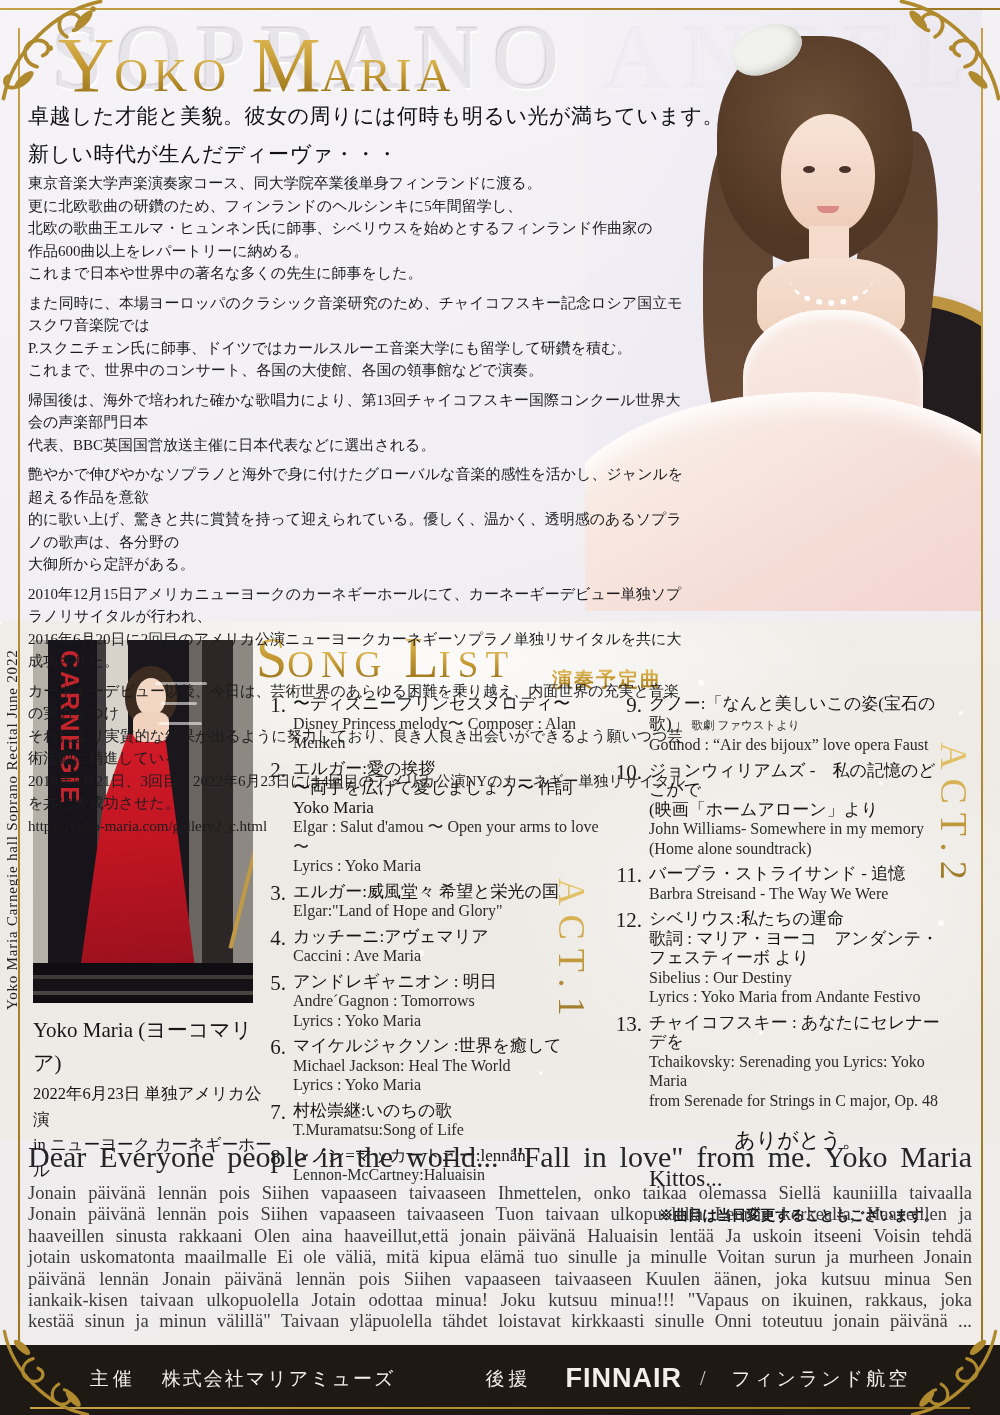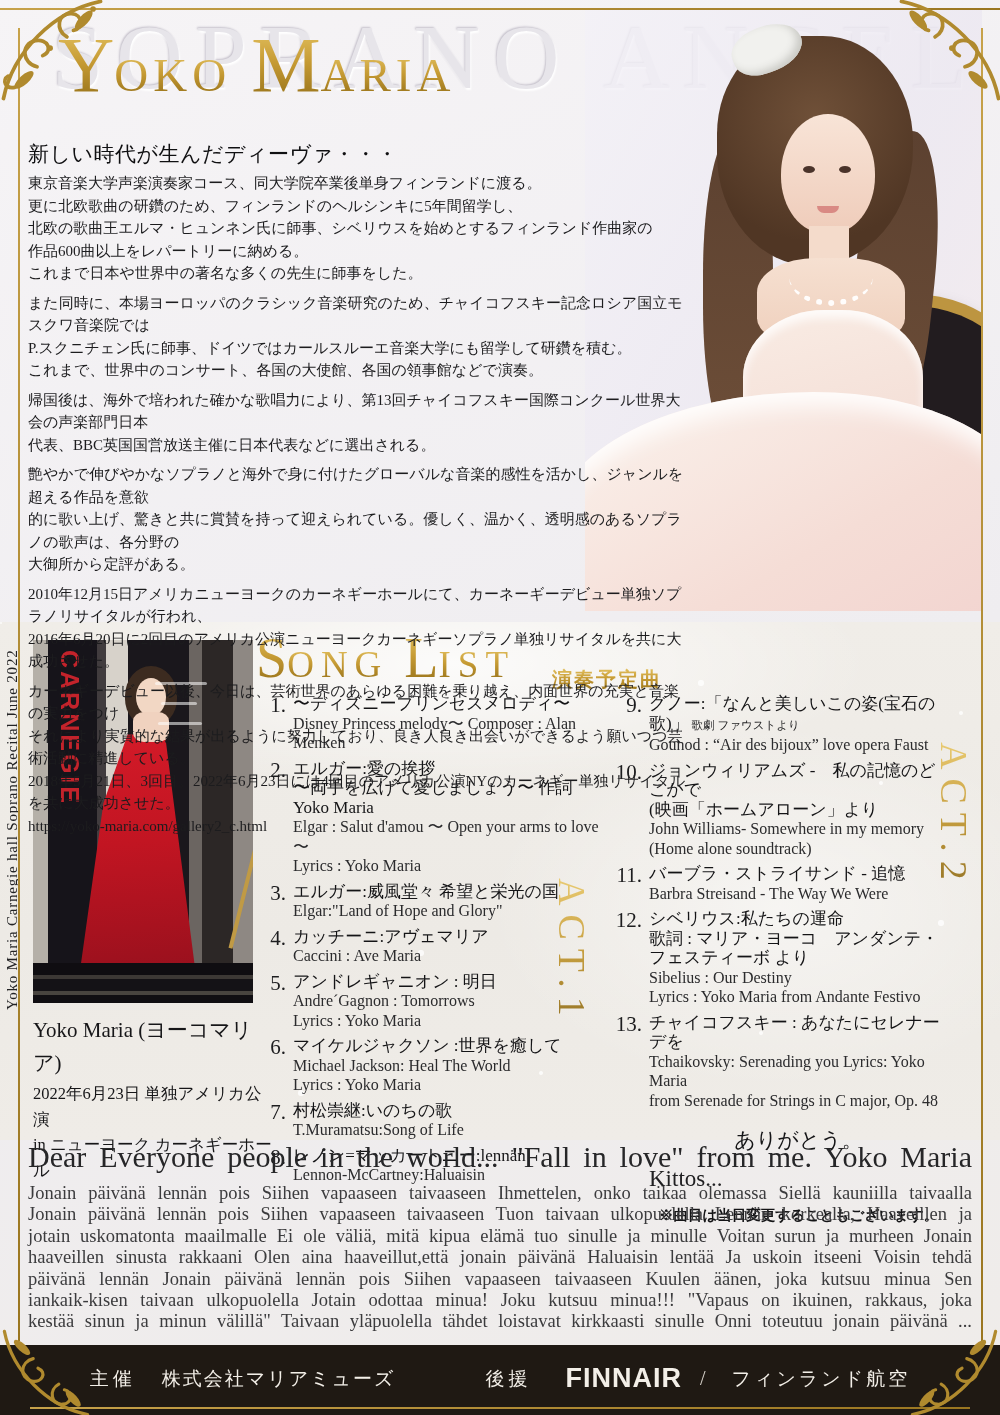--- a/index.html
+++ b/index.html
@@ -180,20 +180,21 @@
       <div class="pt-mouth"></div>
       <div class="pt-neck"></div>
       <div class="pt-chest"></div>
       <div class="pt-necklace"></div>
       <div class="pt-bodice"></div>
       <div class="pt-skirt"></div>
     </div>
 
     <div class="title"><span class="gold cap">Y</span><span class="gold rest">OKO</span><span class="gap"></span><span class="gold cap">M</span><span class="gold rest">ARIA</span></div>
 
+    <div class="tagline tag1">卓越した才能と美貌。彼女の周りには何時も明るい光が満ちています。</div>
     <div class="tagline tag2">新しい時代が生んだディーヴァ・・・</div>
 
     <div class="bio" id="bio">
         <div class="bio-para">東京音楽大学声楽演奏家コース、同大学院卒業後単身フィンランドに渡る。
 更に北欧歌曲の研鑽のため、フィンランドのヘルシンキに5年間留学し、
 北欧の歌曲王エルマ・ヒュンネン氏に師事、シベリウスを始めとするフィンランド作曲家の
 作品600曲以上をレパートリーに納める。
 これまで日本や世界中の著名な多くの先生に師事をした。</div>
         <div class="bio-para">また同時に、本場ヨーロッパのクラシック音楽研究のため、チャイコフスキー記念ロシア国立モスクワ音楽院では
 P.スクニチェン氏に師事、ドイツではカールスルーエ音楽大学にも留学して研鑽を積む。
@@ -353,22 +354,22 @@
 
     <div class="act act1 gold">ACT.1</div>
     <div class="act act2 gold">ACT.2</div>
   </div>
 
   <div class="message">
     <div class="msg-heading">Dear Everyone people in the world... "Fall in love" from me. Yoko Maria</div>
     <div id="fi-lines">
         <div class="fi-line">Jonain päivänä lennän pois Siihen vapaaseen taivaaseen Ihmettelen, onko taikaa olemassa Siellä kauniilla taivaalla</div>
         <div class="fi-line">Jonain päivänä lennän pois Siihen vapaaseen taivaaseen Tuon taivaan ulkopuolella Lennän korkealla, Haaveillen ja</div>
+        <div class="fi-line">haaveillen sinusta rakkaani Olen aina haaveillut,että jonain päivänä Haluaisin lentää Ja uskoin itseeni Voisin tehdä</div>
         <div class="fi-line">jotain uskomatonta maailmalle Ei ole väliä, mitä kipua elämä tuo sinulle ja minulle Voitan surun ja murheen Jonain</div>
-        <div class="fi-line">haaveillen sinusta rakkaani Olen aina haaveillut,että jonain päivänä Haluaisin lentää Ja uskoin itseeni Voisin tehdä</div>
         <div class="fi-line">päivänä lennän Jonain päivänä lennän pois Siihen vapaaseen taivaaseen Kuulen äänen, joka kutsuu minua Sen</div>
         <div class="fi-line">iankaik-kisen taivaan ulkopuolella Jotain odottaa minua! Joku kutsuu minua!!! "Vapaus on ikuinen, rakkaus, joka</div>
         <div class="fi-line">kestää sinun ja minun välillä" Taivaan yläpuolella tähdet loistavat kirkkaasti sinulle Onni toteutuu jonain päivänä ...</div>
       </div>
   </div>
 
   <div class="footer">
     <div class="footer-row">
       <span class="f-label">主催</span>
       <span class="f-org">株式会社マリアミューズ</span>

